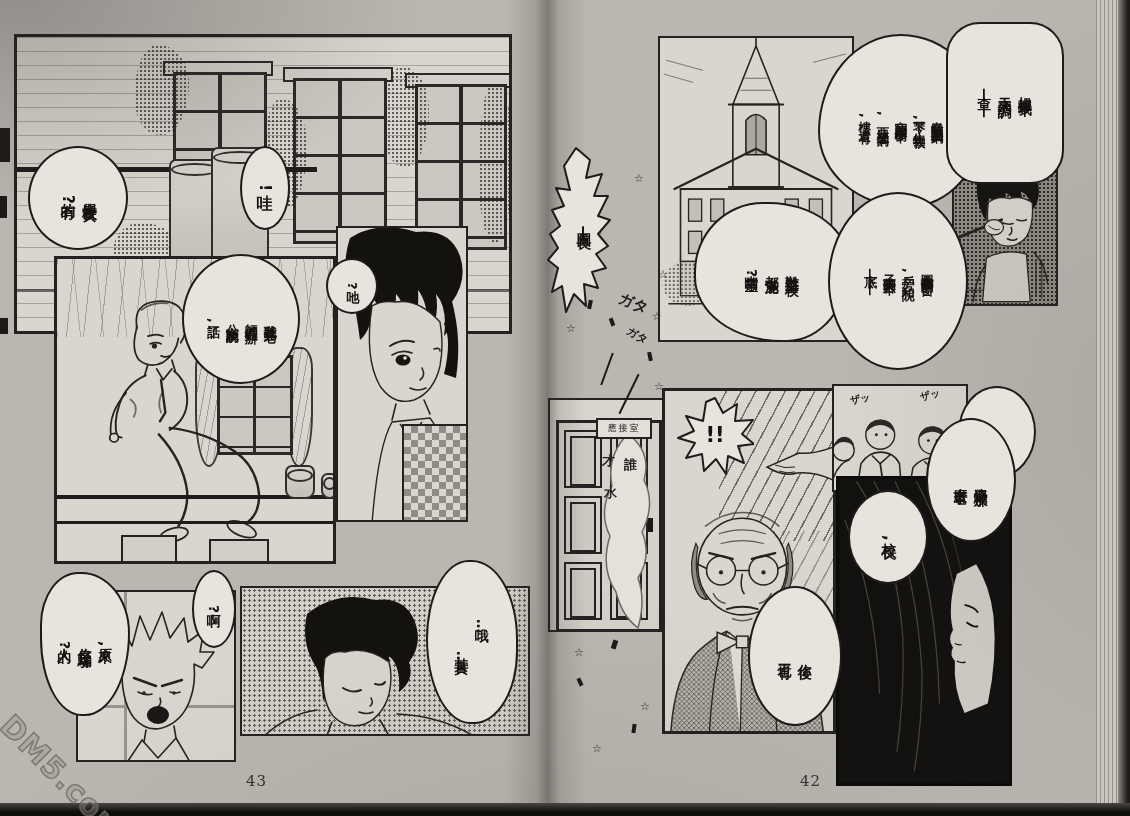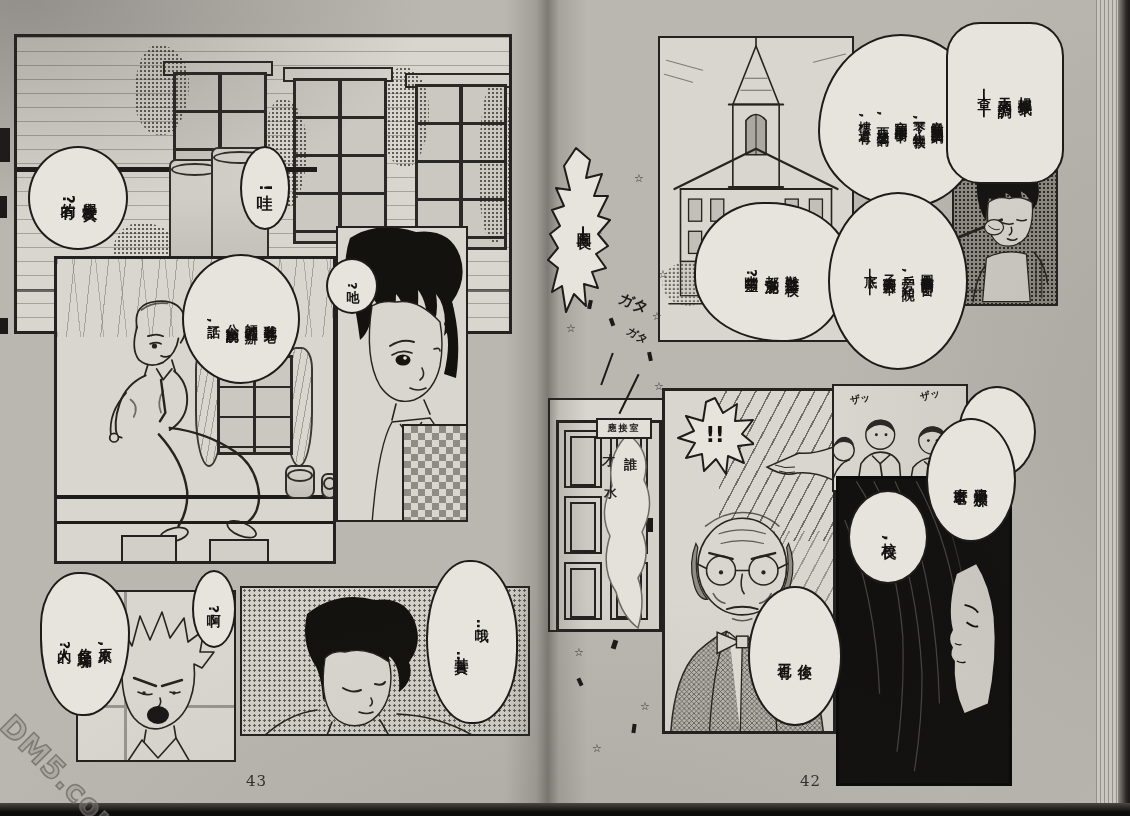--- a/index.html
+++ b/index.html
@@ -381,21 +381,21 @@
           <div style="border:2px solid #232220;height:100%;background:#ccc9c2;"></div>
         </div>
       <div style="border:2.5px solid #232220;padding:4px;">
           <div style="border:2px solid #232220;height:100%;background:#ccc9c2;"></div>
         </div>
     </div>
     <div class="spk" style="left:98px;top:118px;width:5px;height:14px;"></div>
   </div>
 
   <div style="position:absolute;left:596px;top:418px;width:52px;height:17px;border:2px solid #232220;background:#e2dfd8;z-index:6;display:flex;align-items:center;justify-content:center;">
-    <span style="font-size:9px;font-weight:bold;letter-spacing:2px;color:#1d1c1a;">應接室</span>
+    <span style="font-size:9px;font-weight:normal;letter-spacing:2px;color:#1d1c1a;">應接室</span>
   </div>
 
   <span style="position:absolute;left:592px;top:430px;z-index:5;">
     <svg width="70" height="200" viewBox="0 0 70 200">
       <path d="M36,4 Q14,26 20,56 Q6,82 18,106 Q8,138 24,162 Q30,186 46,198 Q54,170 46,148 Q60,126 50,102 Q64,74 52,50 Q60,22 36,4 Z" fill="#e4e1da" stroke="#6b6863" stroke-width="1.5"></path>
     </svg>
   </span>
   <span class="ghostchar" style="left:602px;top:452px;">才</span>
   <span class="ghostchar" style="left:624px;top:456px;">誰</span>
   <span class="ghostchar" style="left:604px;top:484px;">水</span>

